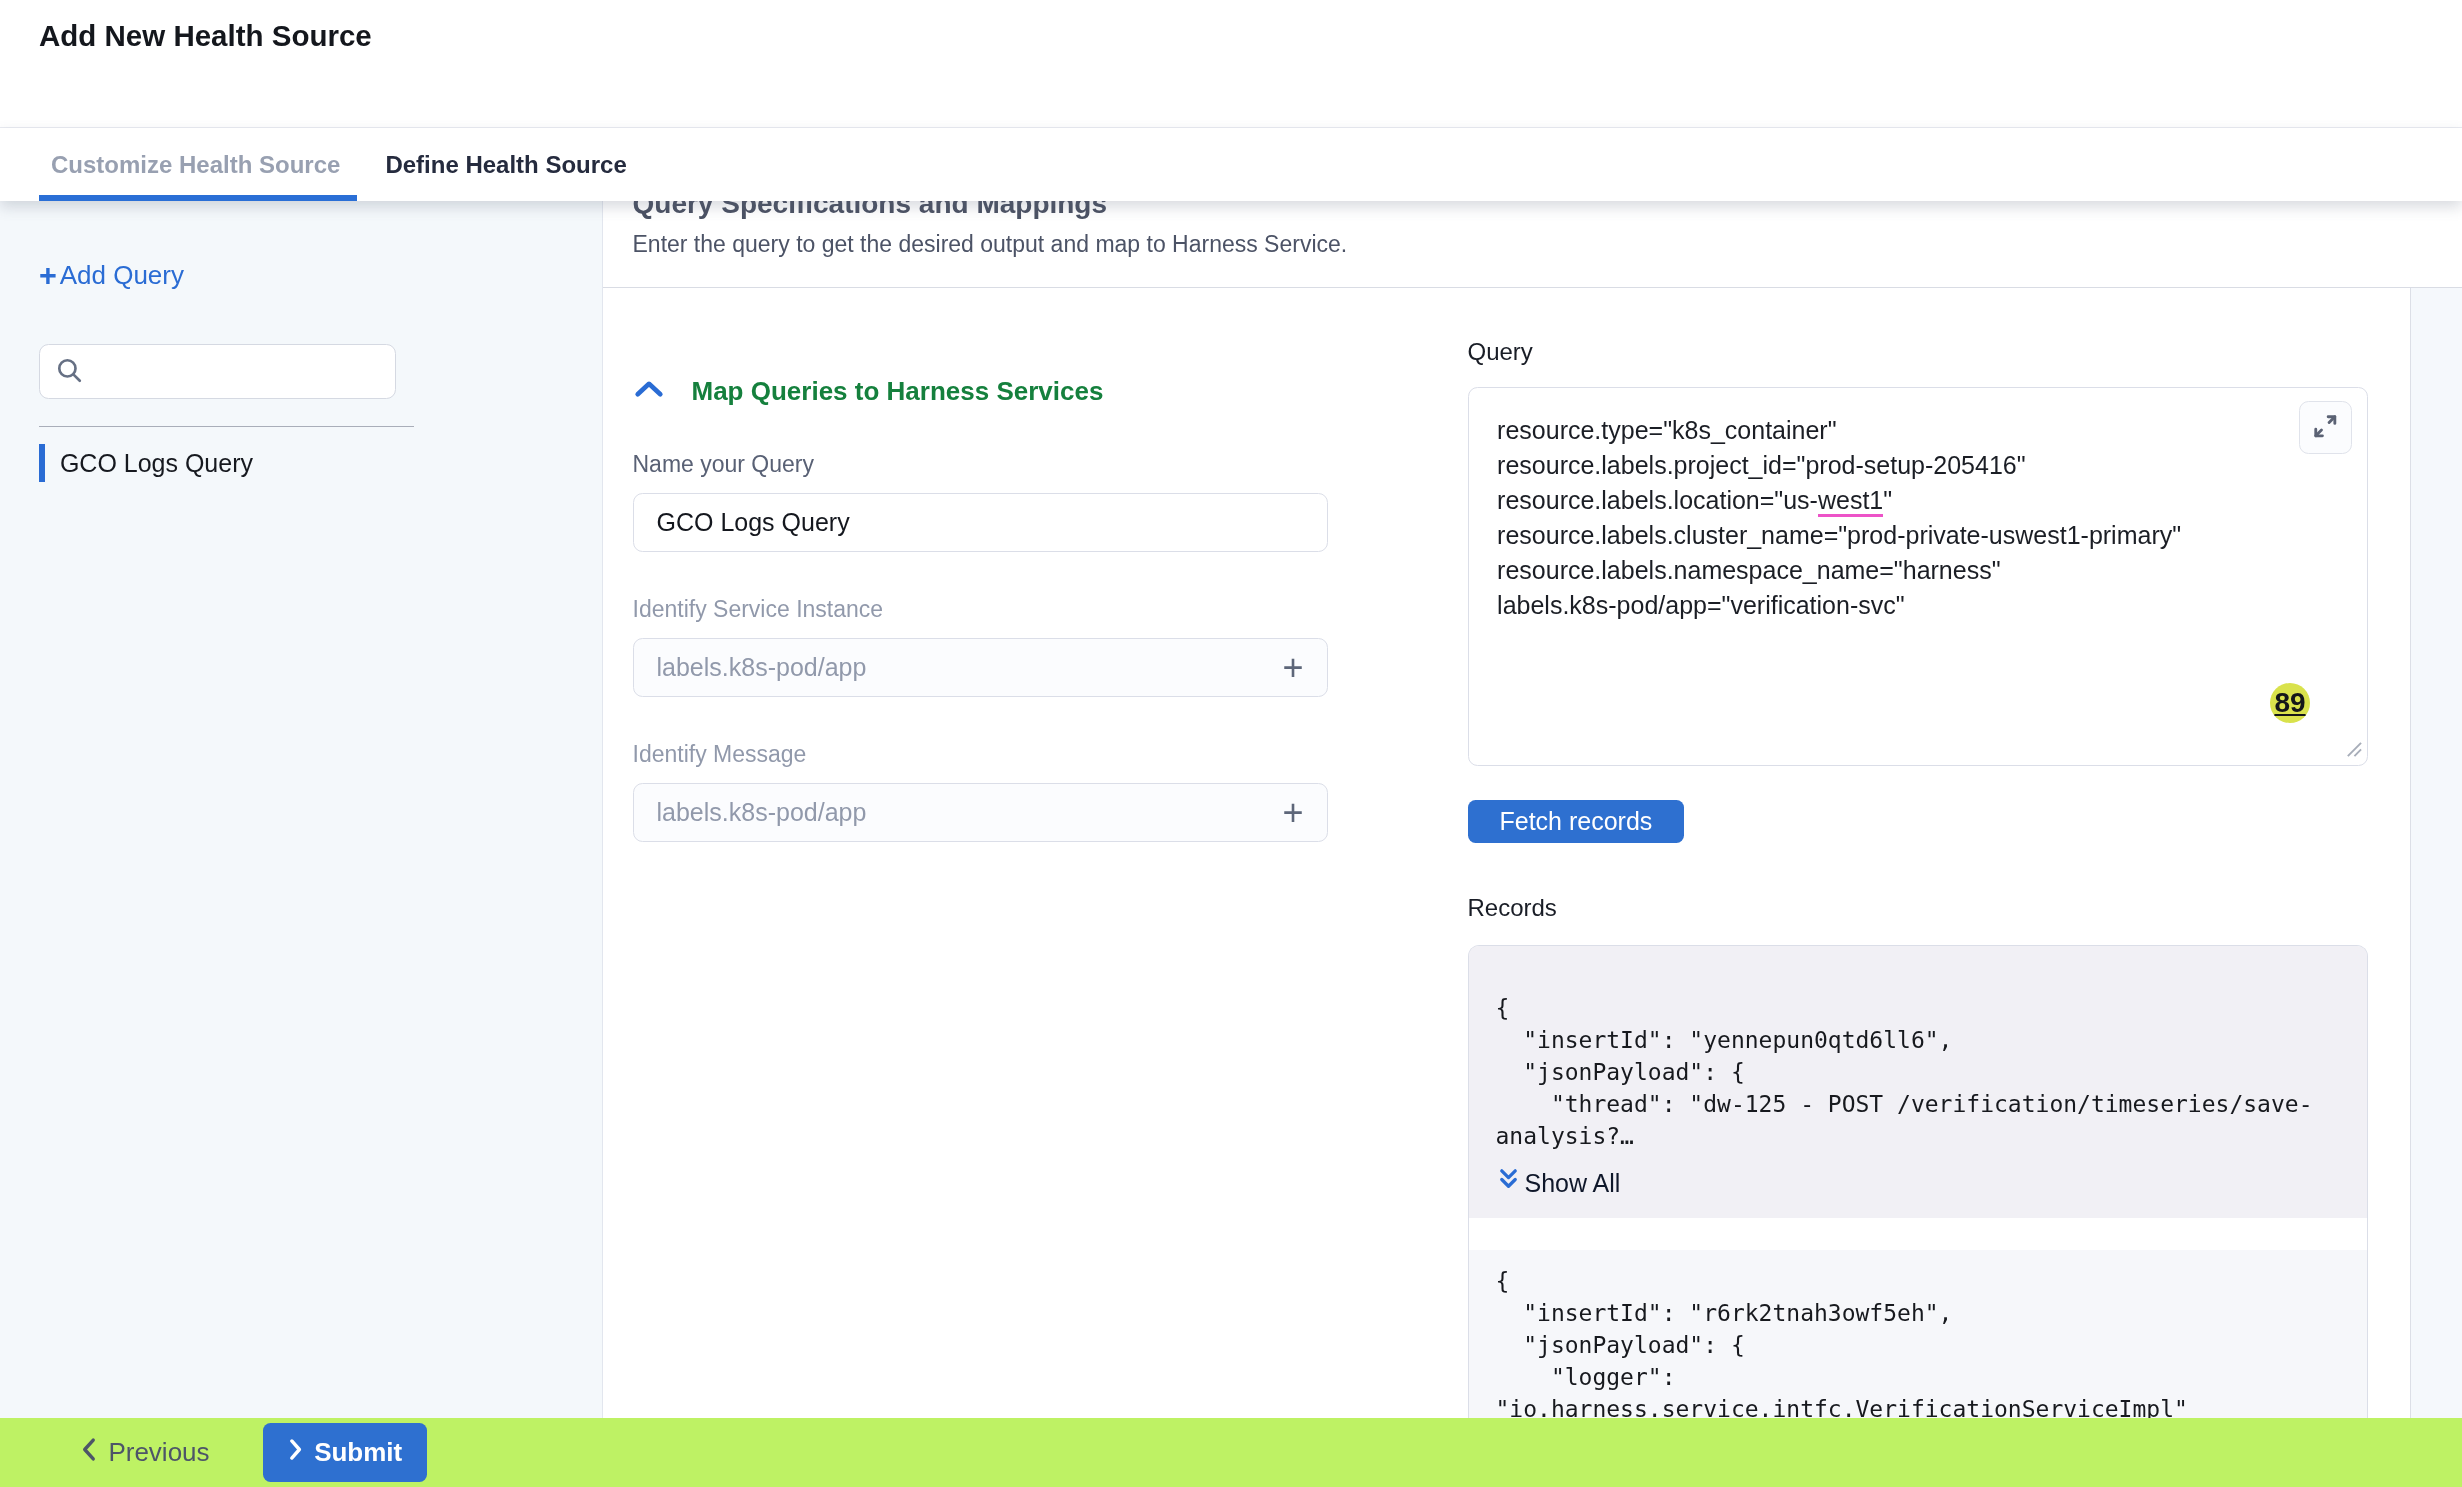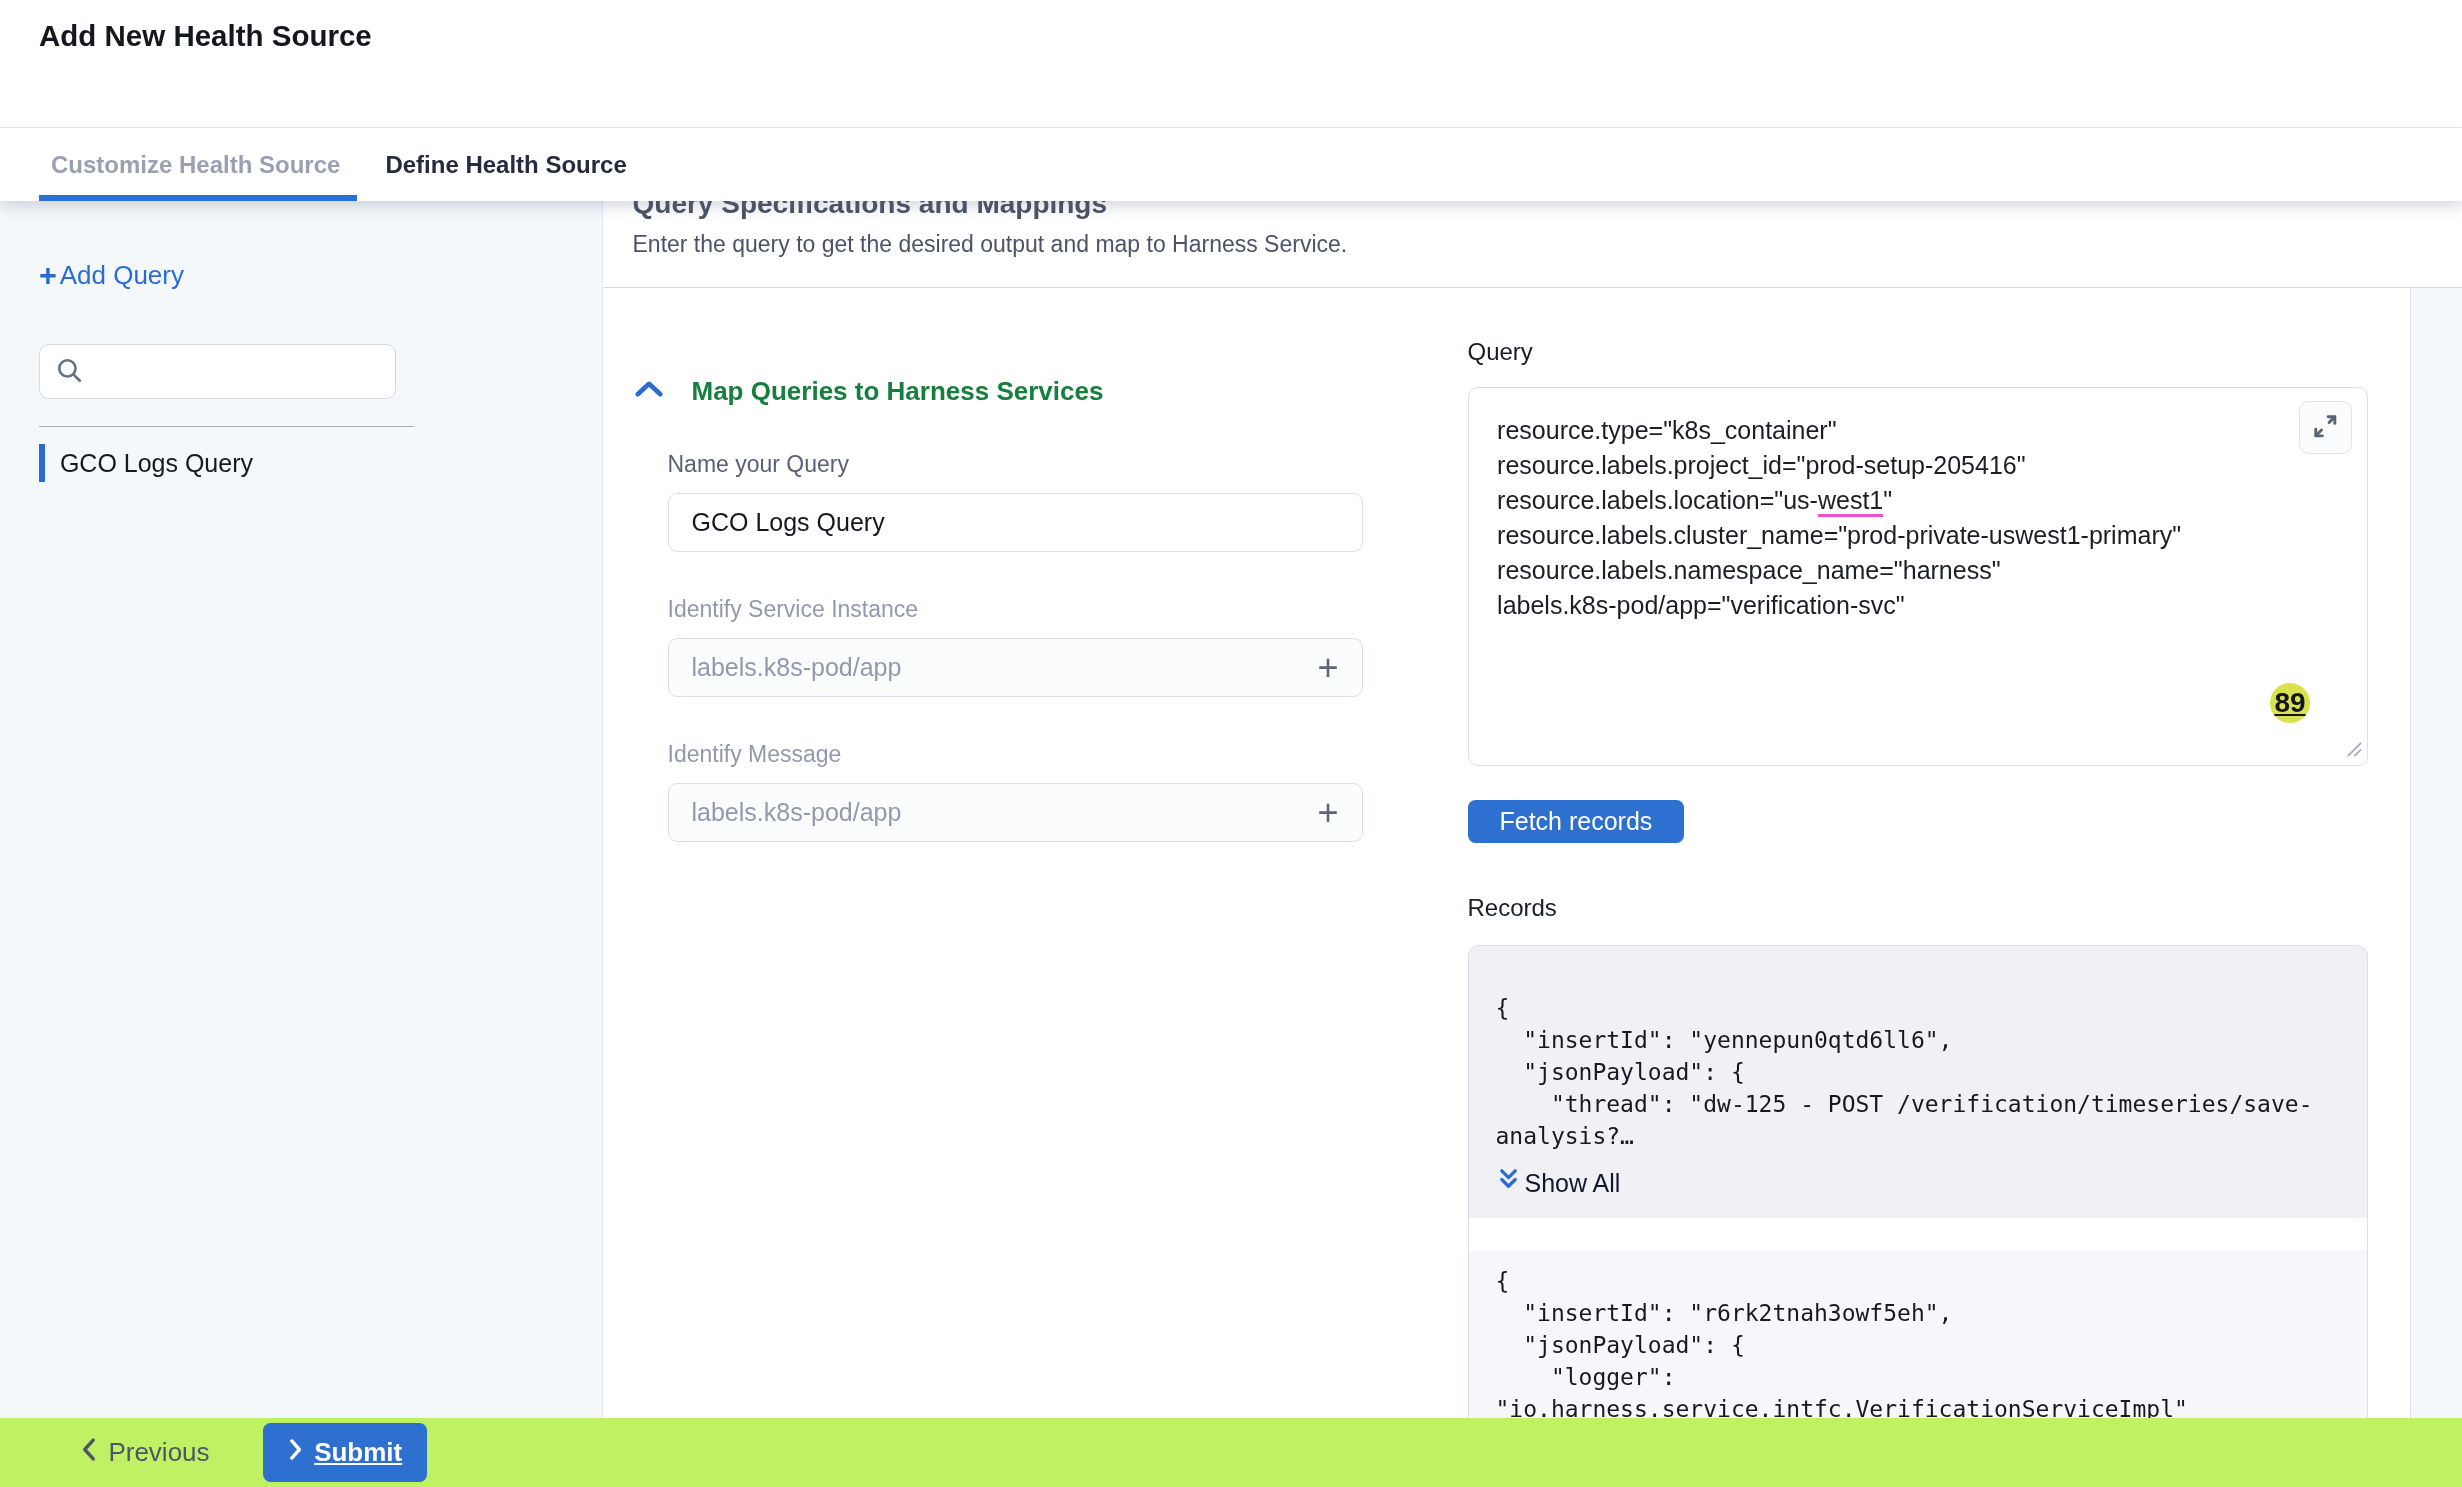--- a/index.html
+++ b/index.html
@@ -52,21 +52,21 @@
   .head-divider { margin-top:28.6px; border-bottom:1.9px solid #d9dce4; }
   .body-wrap { flex:1; display:flex; min-height:0; }
   .form-card { flex:1; min-width:0; display:flex; border-right:1.9px solid #dcdfe7;
                padding-left:29.5px; overflow:hidden; }
   .right-strip { width:51px; flex-shrink:0; background:#f5f8fc; }
 
   
   .left-col { width:835px; flex-shrink:0; padding-top:88px; }
   .map-head { display:flex; align-items:center; gap:27px; cursor:pointer; }
   .map-title { font-size:26px; font-weight:700; color:#15803d; }
-  .fields { margin-left:35px; width:695px; }
+  .fields { width:695px; }
   .field-label { display:block; margin-top:44px; font-size:23px; color:#596175; }
   .field-label.muted { color:#9199ab; }
   .text-input { margin-top:15.2px; height:59px; border:1.9px solid #dbdee8; border-radius:9.5px;
                 background:#fff; display:flex; align-items:center; justify-content:space-between;
                 padding:0 23px; font-size:25px; color:#14171e; }
   .text-input.disabled { color:#9199ab; background:#fbfcfe; }
   .plus-btn { font-size:36px; color:#5d6679; line-height:1; cursor:pointer; }
 
   
   .right-col { flex:1; min-width:0; padding:50px 42px 0 0; }
@@ -98,21 +98,21 @@
               color:#0f172a; font-size:25px; font-weight:400; cursor:pointer;
               font-family:"Liberation Sans",sans-serif; }
 
   
   footer { height:69px; flex-shrink:0; background:#bef264; display:flex; align-items:center;
            padding-left:80px; }
   .prev-btn { display:flex; align-items:center; gap:11.4px; color:#4d5568; font-size:26px;
               font-weight:500; cursor:pointer; }
   .submit-btn { margin-left:53px; height:59px; display:flex; align-items:center; gap:11.4px;
                 background:#2e70d0; color:#fff; border-radius:7.6px; padding:0 25px;
-                font-size:26px; font-weight:600; cursor:pointer;text-decoration:underline; }
+                font-size:26px; font-weight:600; cursor:pointer; }
 </style>
 </head>
 <body>
 
 <div class="page">
 
   <div class="top-header">
     <h1>Add New Health Source</h1>
   </div>
 

